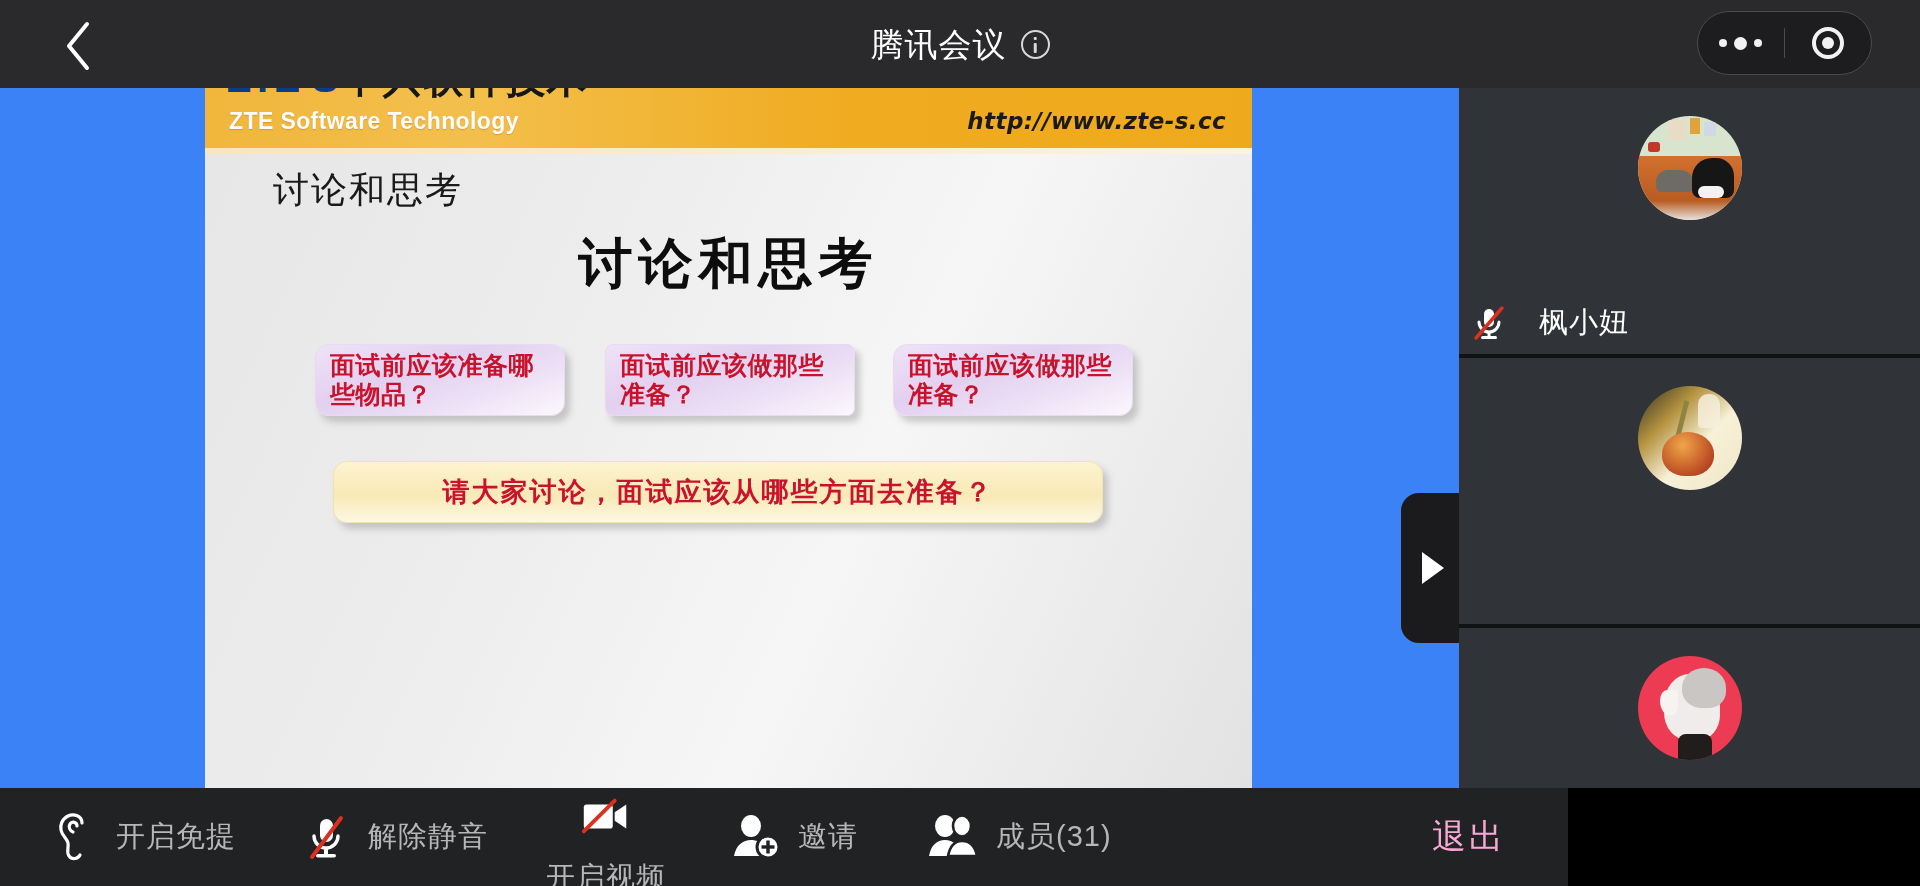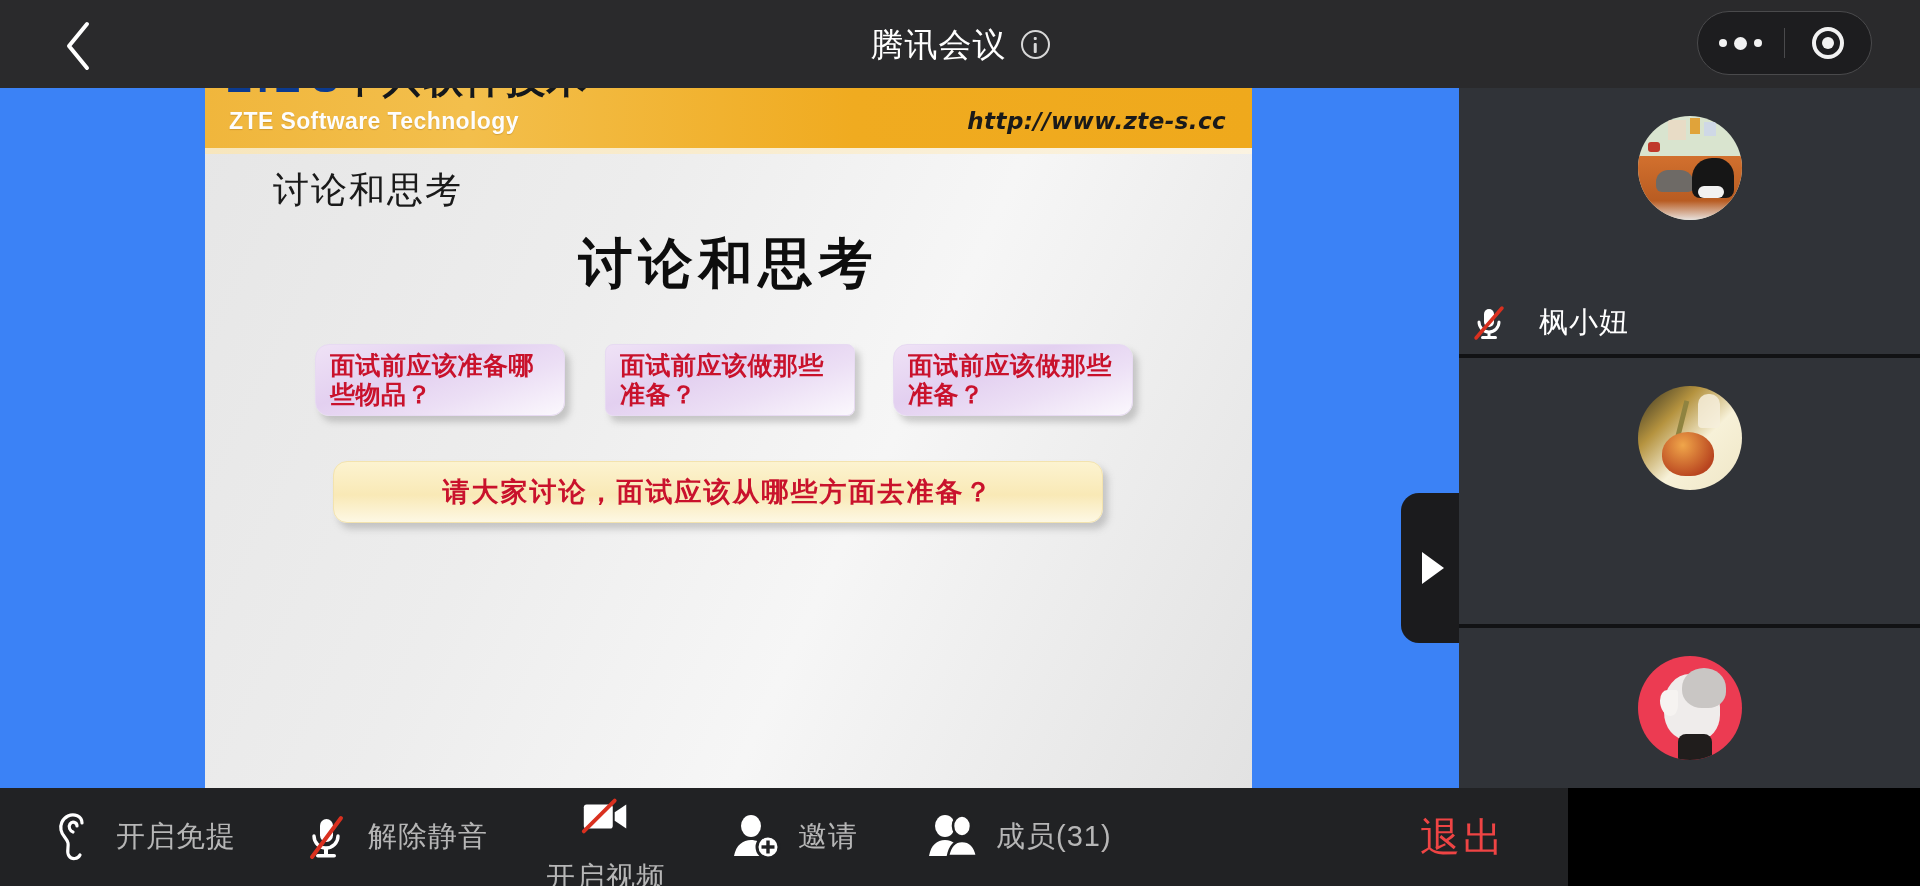--- a/index.html
+++ b/index.html
@@ -220,21 +220,21 @@
     width:56px; height:56px; display:flex; align-items:center; justify-content:center;
     flex:0 0 auto;
   }
   .tool .tlabel{ color:#b6b6b6; font-size:29px; letter-spacing:1px; white-space:nowrap; }
   #tool-0{ margin-left:46px; }
   #tool-1{ margin-left:62px;align-items:center; }
   #tool-2{ margin-left:58px;flex-direction:column; }
   #tool-3{ margin-left:62px; }
   #tool-4{ margin-left:68px; }
   .leave{
-    margin-left:auto; margin-right:62px; color:#ef4444; font-size:40px;
+    margin-left:auto; margin-right:62px; color:#f9a8d4; font-size:34px;
     letter-spacing:3px; cursor:pointer; white-space:nowrap;
   }
 </style>
 </head>
 <body>
 
 <div id="app">
 
   <div class="navbar">
     <div class="nav-back">

